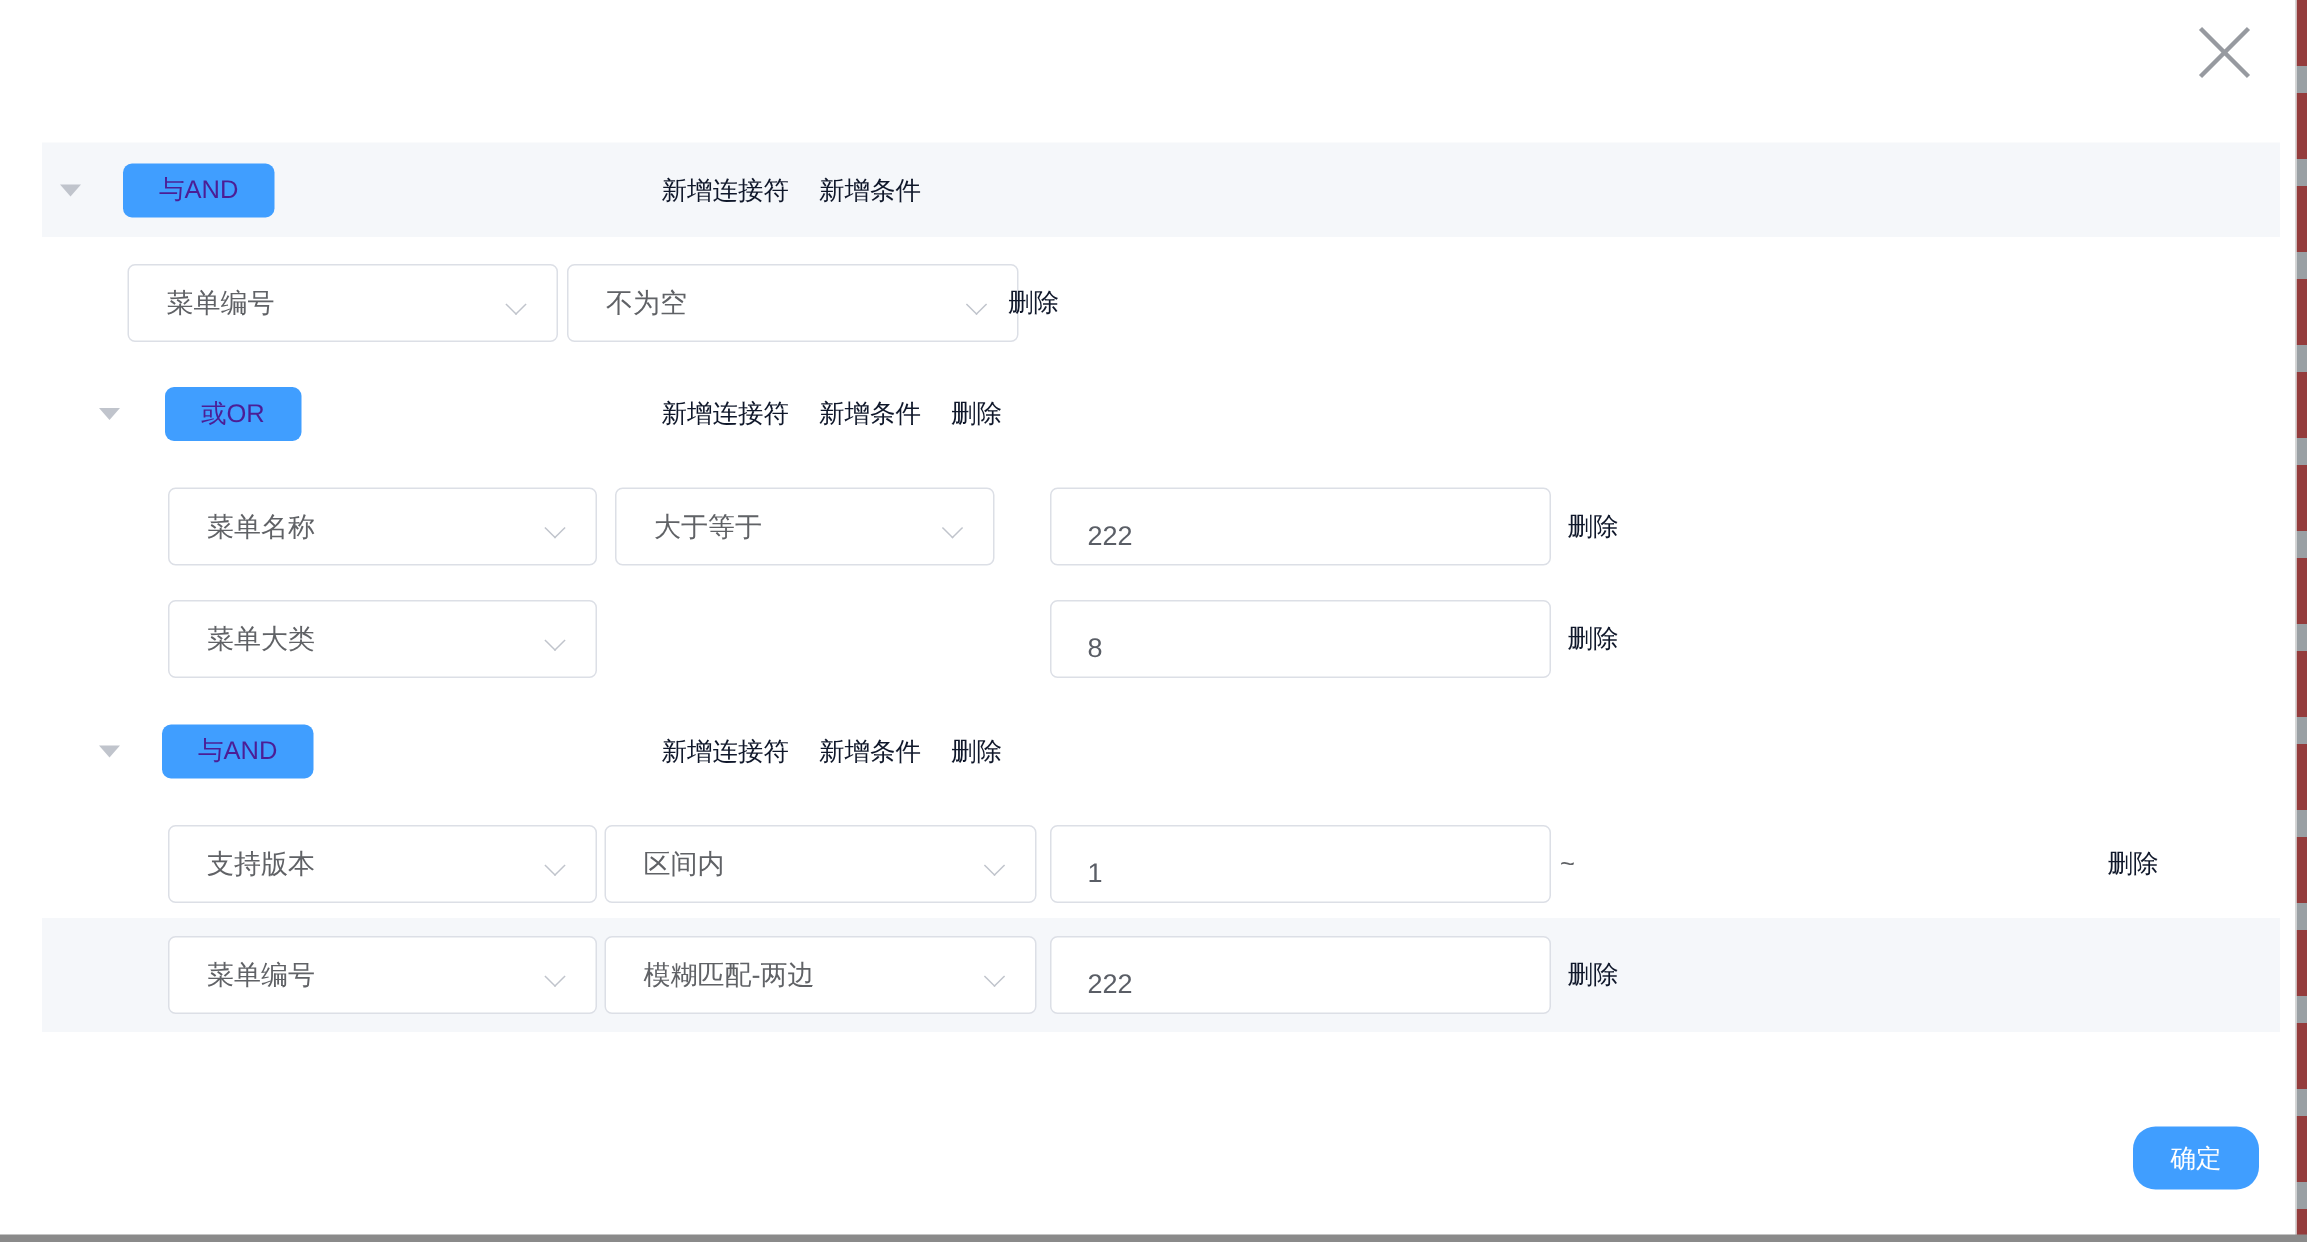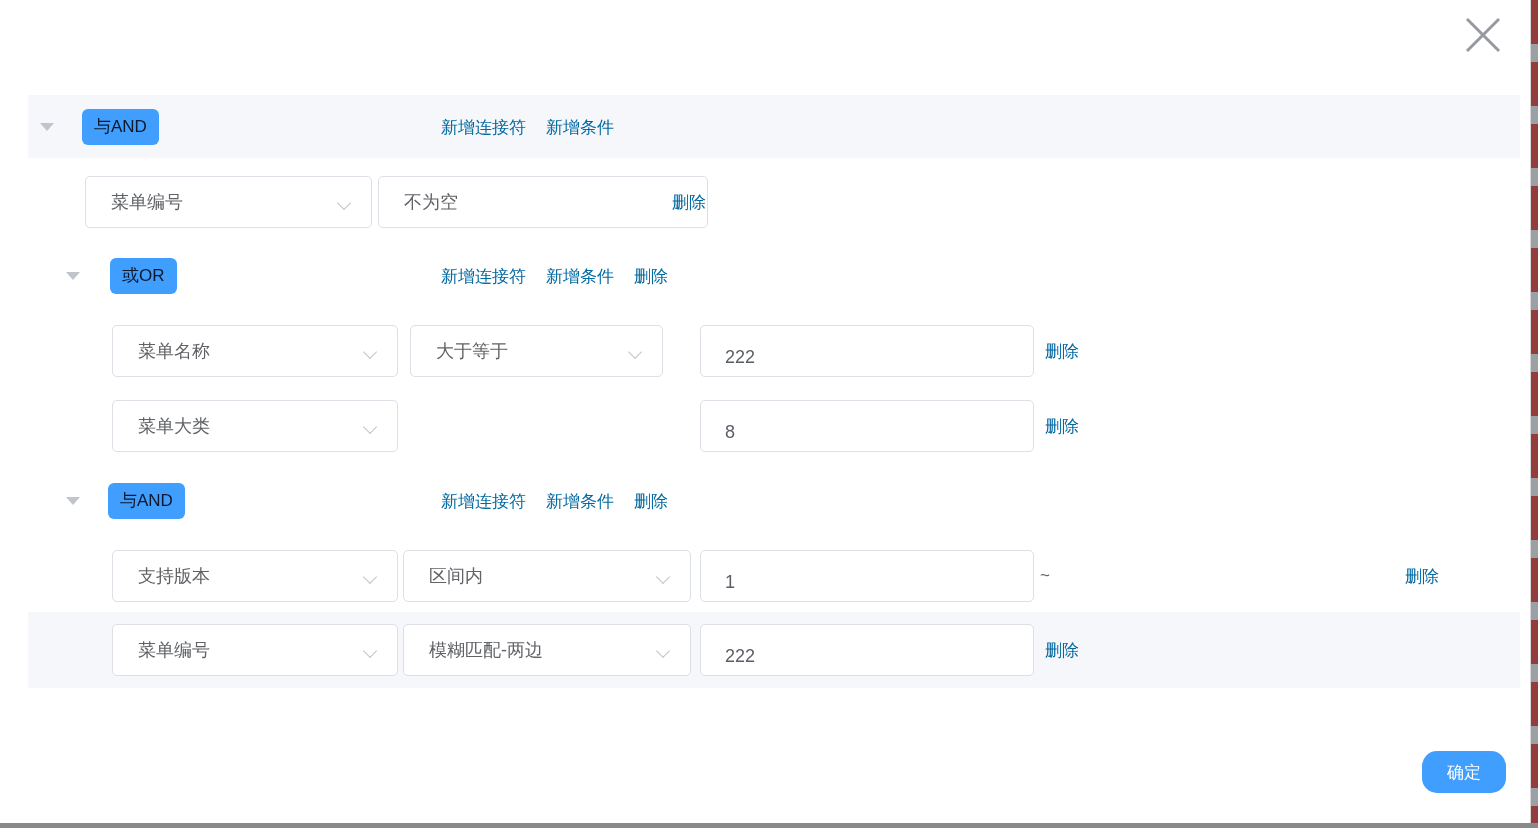--- a/index.html
+++ b/index.html
@@ -20,24 +20,24 @@
   .band2{top:612px;height:76px;}
 
   .hrow{position:absolute;left:0;width:1538px;height:50px;}
   .crow{position:absolute;left:0;width:1538px;height:52px;}
 
   .caret{position:absolute;top:50%;transform:translateY(-50%);width:0;height:0;
     border-left:7px solid transparent;border-right:7px solid transparent;
     border-top:8px solid #c0c4cc;cursor:pointer;}
 
   .badge{position:absolute;top:50%;transform:translateY(-50%);height:36px;line-height:36px;
-    padding:0 12px;background:#409eff;color:#0f172a;font-size:17px;border-radius:6px;
+    padding:0 24px;background:#409eff;color:#4c1d95;font-size:17px;border-radius:6px;
     cursor:pointer;white-space:nowrap;}
 
-  .link{position:absolute;top:50%;transform:translateY(-50%);color:#0369a1;font-size:17px;
+  .link{position:absolute;top:50%;transform:translateY(-50%);color:#0f172a;font-size:17px;
     cursor:pointer;white-space:nowrap;text-decoration:none;}
 
   .sel{position:absolute;top:0;height:52px;background:#ffffff;border:1px solid #dcdfe6;
     border-radius:5px;box-sizing:border-box;cursor:pointer;}
   .sel-text{position:absolute;left:25px;top:0;height:50px;line-height:50px;font-size:18px;color:#606266;white-space:nowrap;}
   .chev{position:absolute;right:22px;top:21px;width:9px;height:9px;
     border-right:1.6px solid #c0c4cc;border-bottom:1.6px solid #c0c4cc;
     transform:rotate(45deg);}
 
   .inp{position:absolute;top:0;height:52px;background:#ffffff;border:1px solid #dcdfe6;
@@ -68,21 +68,21 @@
     <span class="badge" style="left:82px;">与AND</span>
     <a class="link" style="left:441px;">新增连接符</a>
     <a class="link" style="left:546px;">新增条件</a>
   </div>
 
   <div class="crow" style="top:176px;">
     <div class="sel" style="left:85px;width:287px;">
       <span class="sel-text">菜单编号</span>
       <span class="chev"></span>
     </div>
-    <div class="sel" style="left:378px;width:330px;padding-left:32px;">
+    <div class="sel" style="left:378px;width:301px;padding-left:32px;">
       <span class="sel-text">不为空</span>
       <span class="chev"></span>
     </div>
     <a class="link" style="left:672px;">删除</a>
   </div>
 
   <div class="hrow" style="top:251px;">
     <span class="caret" style="left:66px;"></span>
     <span class="badge" style="left:110px;">或OR</span>
     <a class="link" style="left:441px;">新增连接符</a>

